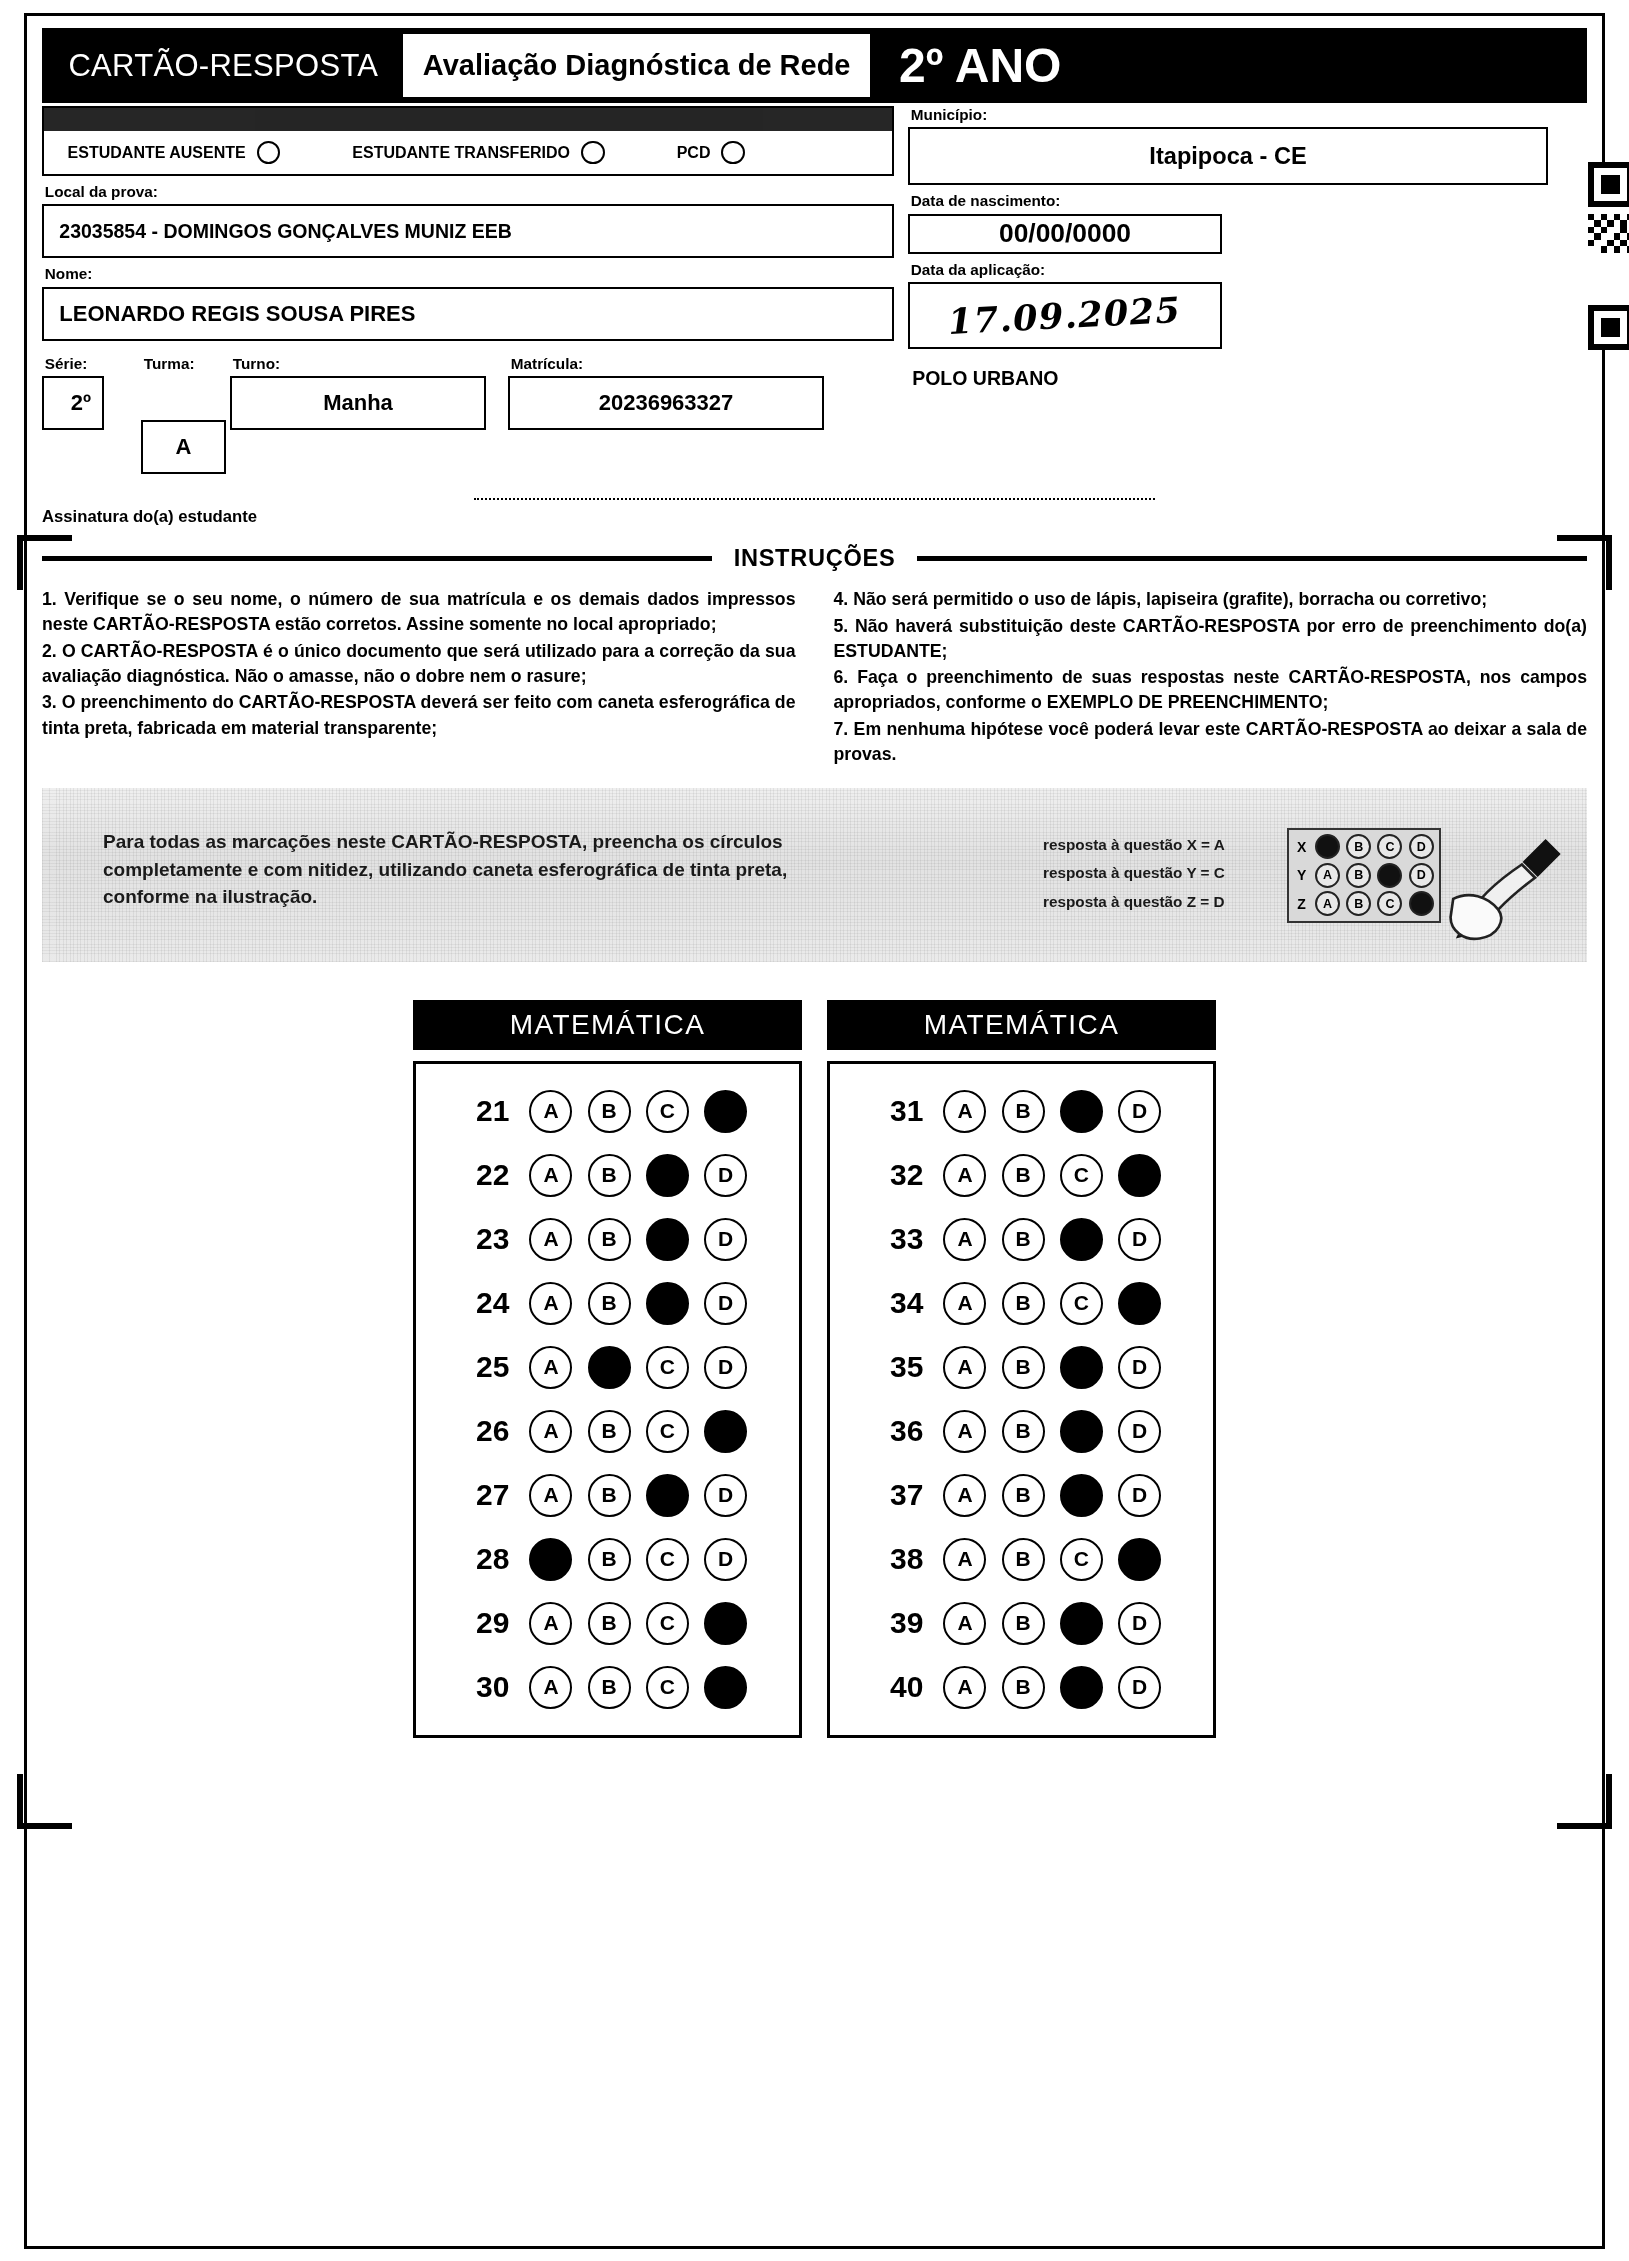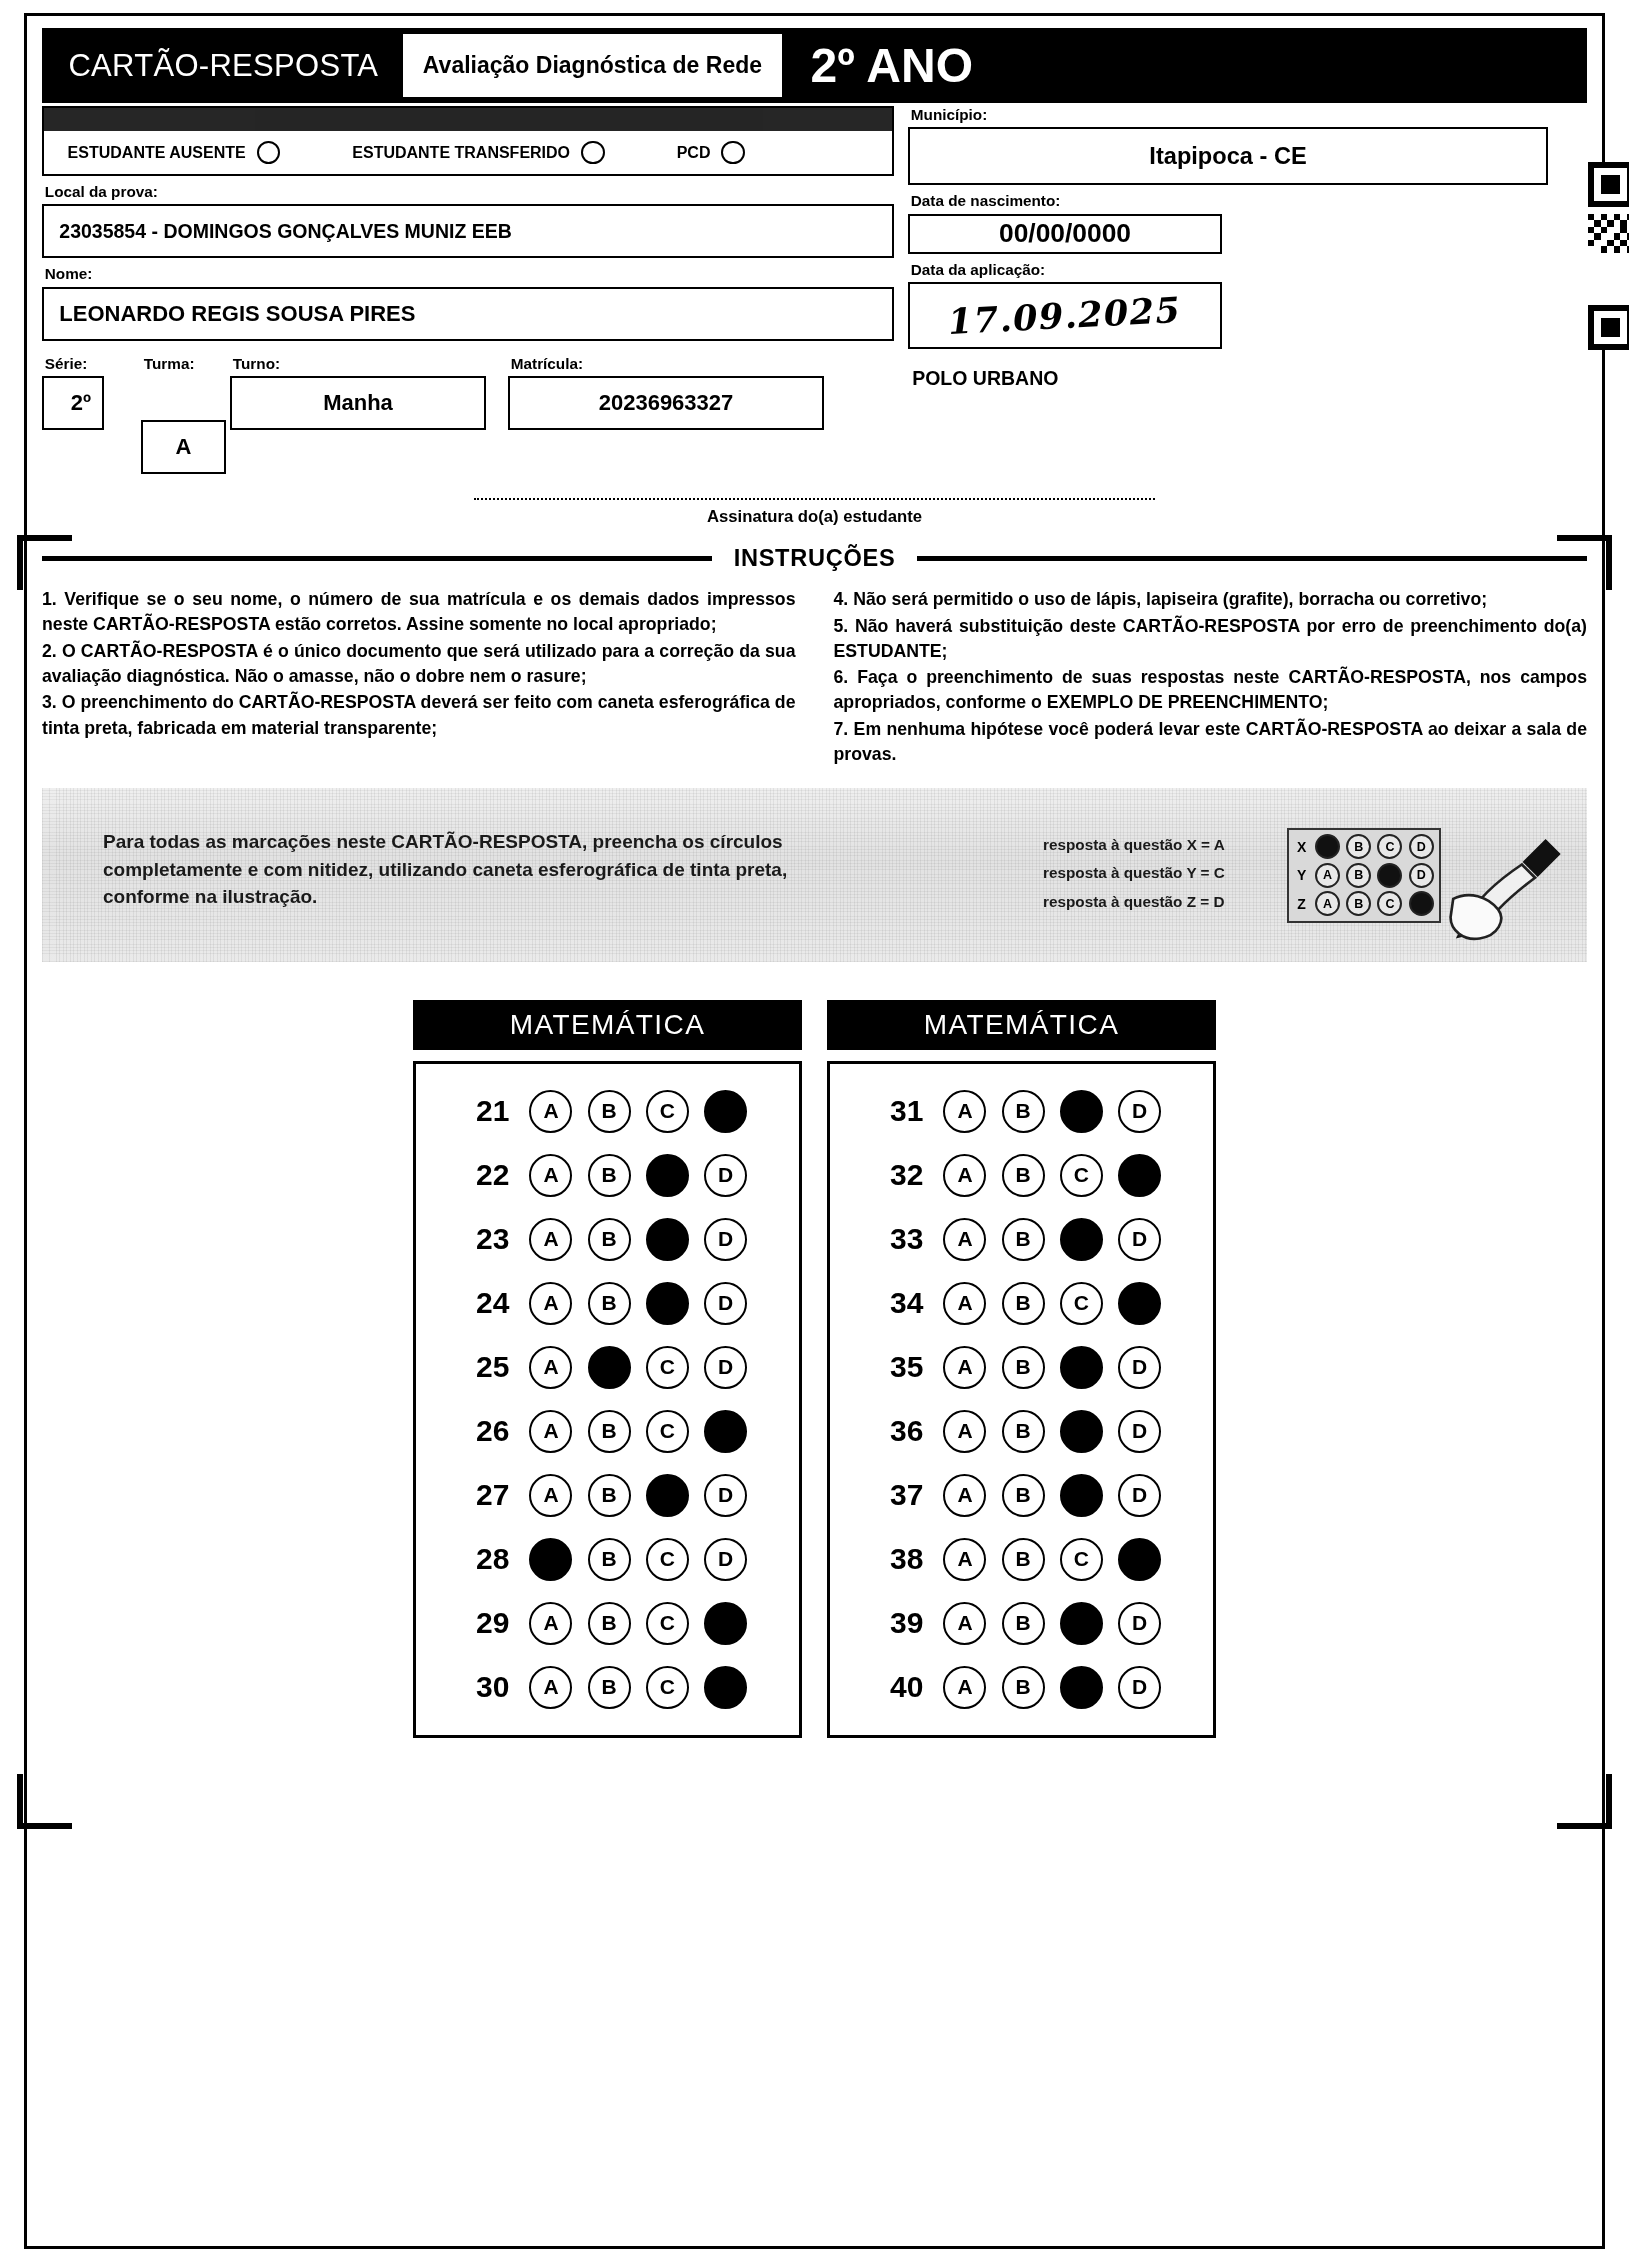--- a/index.html
+++ b/index.html
@@ -31,21 +31,21 @@
     display:flex;align-items:center;
     padding:0 25px 0 26.4px;
     font-size:31px;letter-spacing:0.3px;
     white-space:nowrap;
   }
   .hdr-mid{
     background:#fff;color:#000;
     display:flex;align-items:center;justify-content:center;
     padding:0 19.5px;
     margin:5.6px 0;
-    font-size:23px;font-weight:bold;
+    font-size:29px;font-weight:bold;
     white-space:nowrap;
   }
   .hdr-right{
     display:flex;align-items:center;
     padding-left:29px;
     font-size:48px;font-weight:bold;
     white-space:nowrap;
   }
 
   
@@ -108,21 +108,21 @@
     transform:rotate(-3deg);
     letter-spacing:1.4px;
   }
   .polo{font-size:19.5px;font-weight:bold;margin-top:18px;margin-left:4.2px;}
 
   
   .qr-wrap{width:209px;padding-left:40px;padding-top:56px;}
   .qr{width:188px;height:188px;display:block;}
 
   
-  .sig-area{margin-top:23.6px;text-align:center;}
+  .sig-area{margin-top:23.6px;text-align:left;}
   .sig-line{
     width:681px;margin:0 auto;
     border-top:2.8px dotted #000;
   }
   .sig-label{font-size:16.7px;font-weight:bold;margin-top:7px;}
 
   
   .inst-wrap{position:relative;margin-top:18px;}
   .corner{position:absolute;width:49px;height:49px;}
   .corner.tl{left:-25px;top:-9.7px;border-left:6.3px solid #000;border-top:6.3px solid #000;}

